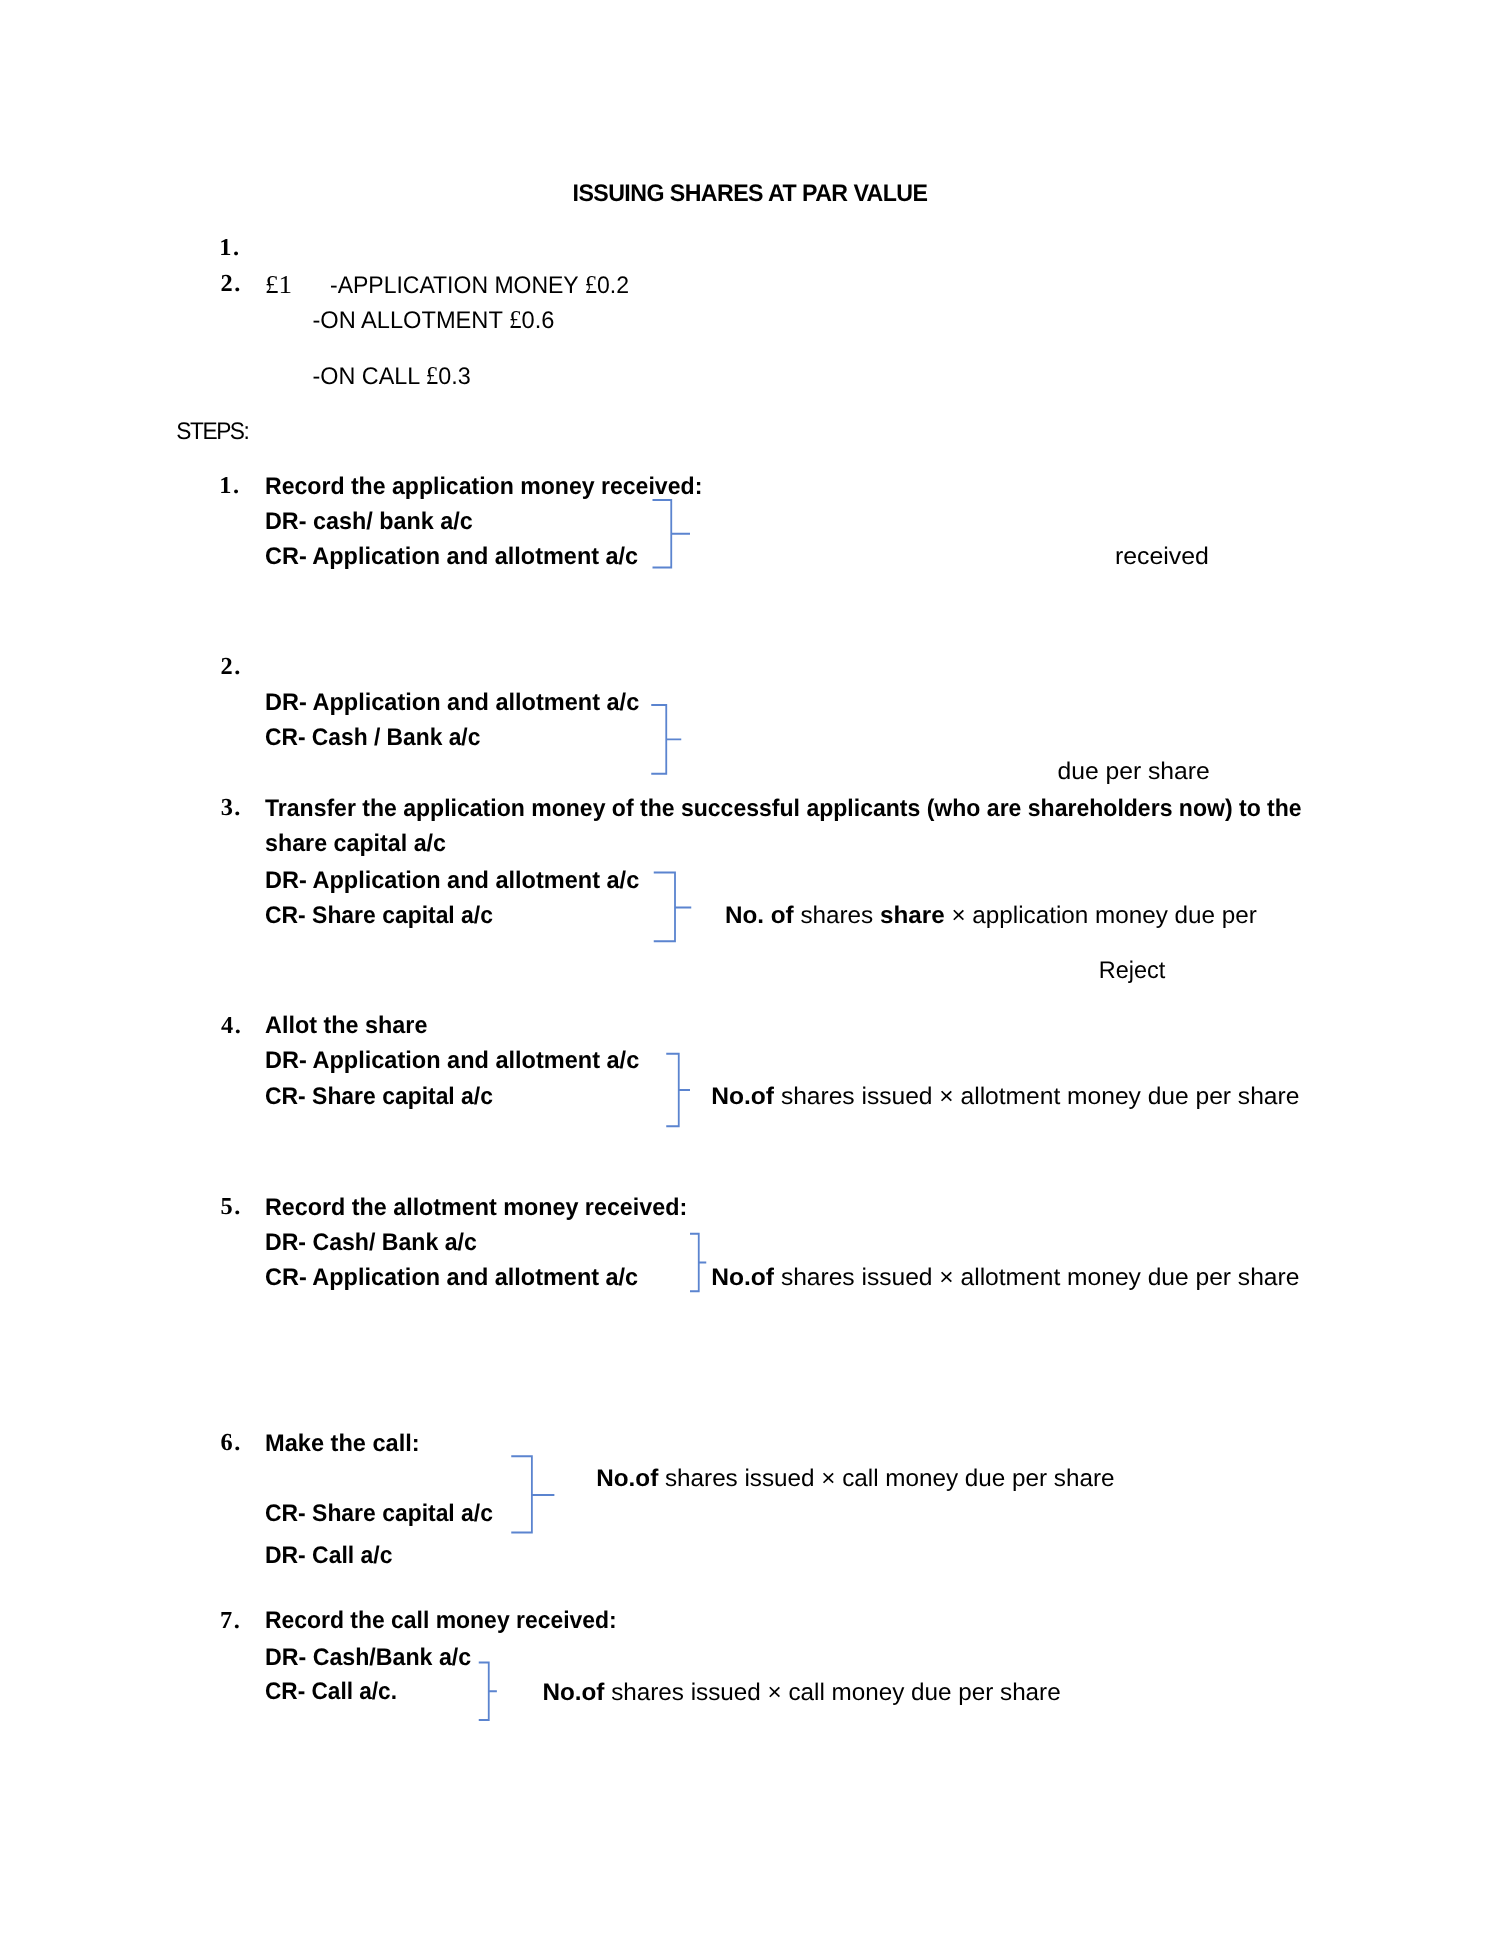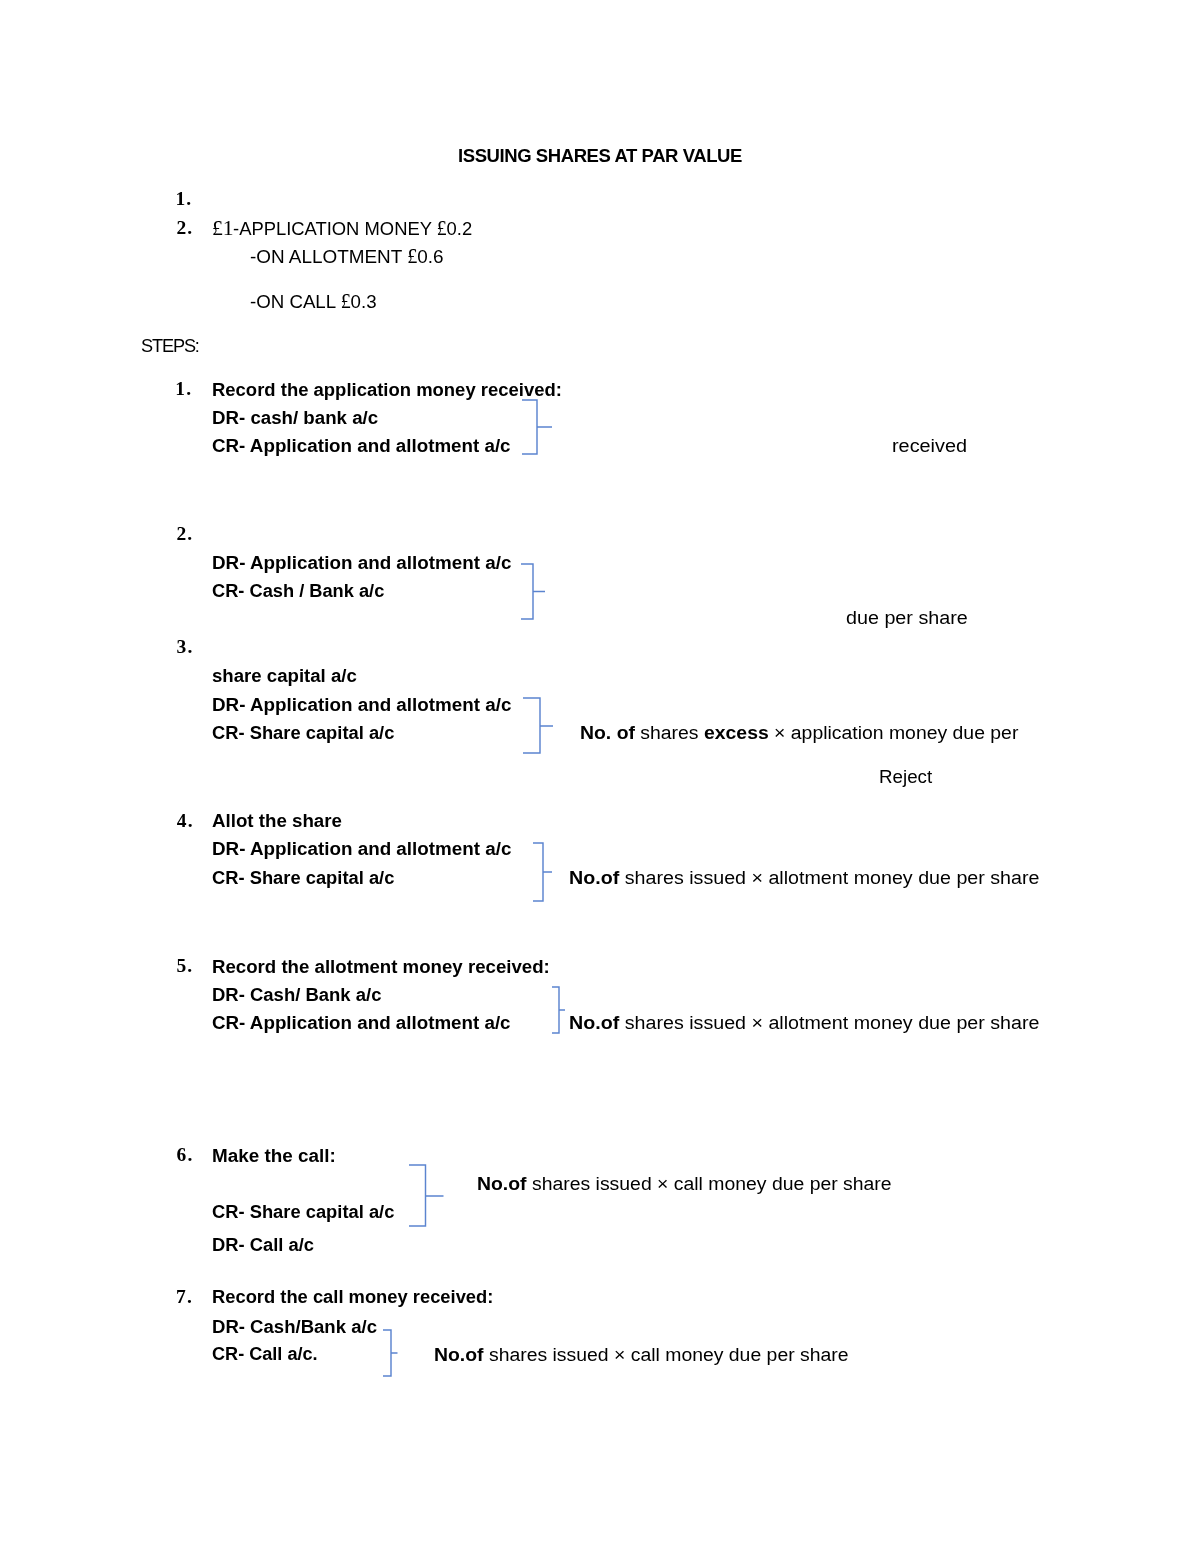--- a/index.html
+++ b/index.html
@@ -17,38 +17,39 @@
   .brace svg{display:block;overflow:visible;}
 </style>
 </head>
 <body>
 
 <div class="page">
 <div class="ln" id="title" style="left:458.44px;top:145.82px;--sx:0.9653;letter-spacing:-0.45px"><span><span class="b">ISSUING SHARES AT PAR VALUE</span></span></div>
 <div class="ln num" id="i1num" style="left:175.4px;top:189.47px;--sx:1.0000"><span><span>1.</span></span></div>
 <div class="ln num" id="i2num" style="left:176.43px;top:217.77px;--sx:1.0000"><span><span>2.</span></span></div>
 <div class="ln" id="i2txt" style="left:211.75px;top:217.92px;--sx:1.0556"><span><span class="pound">£1</span></span></div>
-<div class="ln" id="money1" style="left:233px;top:217.92px;--sx:0.9587"><span><span>-APPLICATION MONEY </span><span class="pound">£</span><span>0.2</span></span></div>
+<div class="ln" id="money1" style="left:264px;top:217.92px;--sx:0.9587"><span><span>-APPLICATION MONEY </span><span class="pound">£</span><span>0.2</span></span></div>
 <div class="ln" id="money2" style="left:249.74px;top:246.22px;--sx:0.9851"><span><span>-ON ALLOTMENT </span><span class="pound">£</span><span>0.6</span></span></div>
 <div class="ln" id="money3" style="left:249.82px;top:291.42px;--sx:0.9733"><span><span>-ON CALL </span><span class="pound">£</span><span>0.3</span></span></div>
 <div class="ln" id="steps" style="left:141.31px;top:335.62px;--sx:0.9464;letter-spacing:-1.2px"><span><span>STEPS:</span></span></div>
 <div class="ln num" id="s1num" style="left:175.36px;top:379.37px;--sx:1.0000"><span><span>1.</span></span></div>
 <div class="ln" id="s1head1" style="left:212.21px;top:379.52px;--sx:0.9622"><span><span class="b">Record the application money received:</span></span></div>
 <div class="ln" id="s1ent1" style="left:212.21px;top:407.62px;--sx:0.9738"><span><span class="b">DR- cash/ bank a/c</span></span></div>
 <div class="ln" id="s1ent2" style="left:212.21px;top:436.02px;--sx:0.9780"><span><span class="b">CR- Application and allotment a/c</span></span></div>
 <div class="ln" id="s1note2" style="left:891.76px;top:435.72px;--sx:1.0348"><span><span>received</span></span></div>
 <div class="ln num" id="s2num" style="left:176.42px;top:524.27px;--sx:1.0000"><span><span>2.</span></span></div>
 <div class="ln" id="s2ent1" style="left:212.21px;top:552.82px;--sx:0.9808"><span><span class="b">DR- Application and allotment a/c</span></span></div>
 <div class="ln" id="s2ent2" style="left:212.21px;top:580.92px;--sx:0.9504"><span><span class="b">CR- Cash / Bank a/c</span></span></div>
 <div class="ln" id="s2note2" style="left:845.8px;top:608.42px;--sx:1.0282"><span><span>due per share</span></span></div>
 <div class="ln num" id="s3num" style="left:176.54px;top:637.37px;--sx:1.0000"><span><span>3.</span></span></div>
+<div class="ln" id="s3head1" style="left:212.21px;top:637.52px;--sx:0.9603"><span><span class="b">Transfer the application money of the successful applicants (who are shareholders now) to the</span></span></div>
 <div class="ln" id="s3head2" style="left:212.21px;top:665.52px;--sx:0.9697"><span><span class="b">share capital a/c</span></span></div>
 <div class="ln" id="s3ent1" style="left:212.21px;top:695.22px;--sx:0.9808"><span><span class="b">DR- Application and allotment a/c</span></span></div>
 <div class="ln" id="s3ent2" style="left:212.21px;top:722.92px;--sx:0.9554"><span><span class="b">CR- Share capital a/c</span></span></div>
-<div class="ln" id="s3note1" style="left:580.06px;top:723.42px;--sx:1.0110"><span><span class="b">No. of</span><span> shares </span><span class="b">excess</span><span> × application money due per</span></span></div>
+<div class="ln" id="s3note1" style="left:580.06px;top:723.42px;--sx:1.0110"><span><span class="b">No. of</span><span> shares </span><span class="b">share</span><span> × application money due per</span></span></div>
 <div class="ln" id="s3note2" style="left:878.77px;top:767.12px;--sx:0.9775"><span><span>Reject</span></span></div>
 <div class="ln num" id="s4num" style="left:176.86px;top:810.67px;--sx:1.0000"><span><span>4.</span></span></div>
 <div class="ln" id="s4head1" style="left:212.21px;top:810.82px;--sx:0.9751"><span><span class="b">Allot the share</span></span></div>
 <div class="ln" id="s4ent1" style="left:212.21px;top:839.42px;--sx:0.9808"><span><span class="b">DR- Application and allotment a/c</span></span></div>
 <div class="ln" id="s4ent2" style="left:212.21px;top:868.02px;--sx:0.9554"><span><span class="b">CR- Share capital a/c</span></span></div>
 <div class="ln" id="s4note1" style="left:568.6px;top:868.02px;--sx:1.0247"><span><span class="b">No.of</span><span> shares issued × allotment money due per share</span></span></div>
 <div class="ln num" id="s5num" style="left:176.4px;top:956.47px;--sx:1.0000"><span><span>5.</span></span></div>
 <div class="ln" id="s5head1" style="left:212.21px;top:956.62px;--sx:0.9717"><span><span class="b">Record the allotment money received:</span></span></div>
 <div class="ln" id="s5ent1" style="left:212.21px;top:984.72px;--sx:0.9632"><span><span class="b">DR- Cash/ Bank a/c</span></span></div>
 <div class="ln" id="s5ent2" style="left:212.21px;top:1013.02px;--sx:0.9780"><span><span class="b">CR- Application and allotment a/c</span></span></div>

